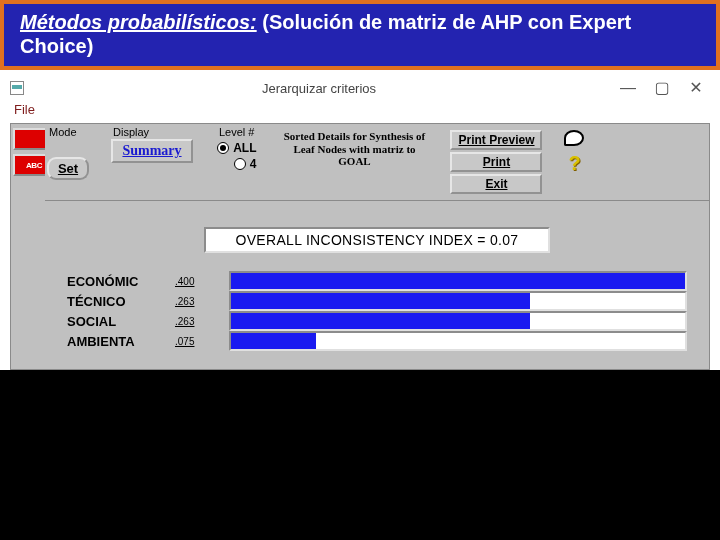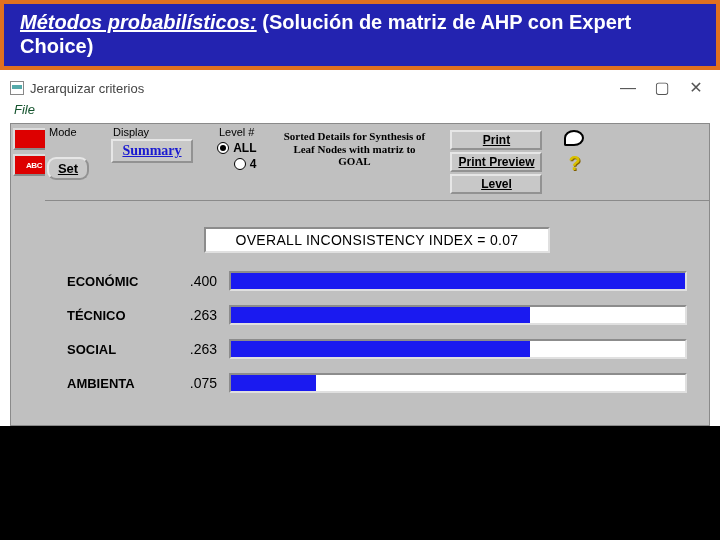--- a/index.html
+++ b/index.html
@@ -37,26 +37,26 @@
   .win-icon {
     width: 14px; height: 14px;
     border: 1px solid #888;
     display: inline-block;
     position: relative;
   }
   .win-icon::before {
     content:""; position:absolute; left:1px; top:3px;
     width:10px; height:4px; background:#5aa;
   }
-  .win-title { flex: 1; }
+  .win-title { flex: 1; text-align: center; }
   .win-min, .win-max, .win-close {
     width: 28px; text-align:center; color:#555; font-size:16px; line-height:1;
   }
   .menubar {
-    font-size: 13px; color:#14532d; padding: 2px 4px 6px; font-style: italic;
+    font-size: 13px; color:#7f1d1d; padding: 2px 4px 6px;
   }
   .app {
     background: #c0c0c0;
     border: 1px solid #8a8a8a;
     padding: 0;
     display: flex;
   }
   .leftcol {
     width: 34px;
     background: #c0c0c0;
@@ -143,32 +143,32 @@
     font-size: 14px;
     letter-spacing: 0.3px;
   }
   .chart {
     padding: 0 22px 18px 22px;
   }
   .crow {
     display:flex;
     align-items:center;
     gap: 8px;
-    margin-bottom: 14px;
   }
   .cname {
     width: 100px;
     font-size: 13px;
     font-weight: bold;
   }
   .cval {
     width: 46px;
-    font-size: 14px;
-    text-align:right;
+    font-size: 10px;
+    text-align:left;
     padding-right:4px;
+    text-decoration:underline;
   }
   .cbar-track {
     flex:1;
     height: 20px;
     background:#fff;
     border: 2px inset #e0e0e0;
     position:relative;
   }
   .cbar {
     position:absolute; left:0; top:0; bottom:0;
@@ -221,23 +221,23 @@
             <span>ALL</span>
           </div>
           <div class="radio-row">
             <span class="radio"></span>
             <span>4</span>
           </div>
         </div>
         <div class="midlabel">Sorted Details for Synthesis of Leaf Nodes with matriz to GOAL</div>
         <div class="group rightbtns">
           <div style="height:2px;"></div>
+          <div class="btn">Print Preview</div>
           <div class="btn">Print</div>
-          <div class="btn">Print Preview</div>
-          <div class="btn">Level</div>
+          <div class="btn">Exit</div>
         </div>
         <div class="righticons">
           <div class="bubble"></div>
           <div class="qmark">?</div>
         </div>
       </div>
 
       <div class="content">
         <div class="inconsist-wrap">
           <div class="inconsist">OVERALL INCONSISTENCY INDEX =  0.07</div>

